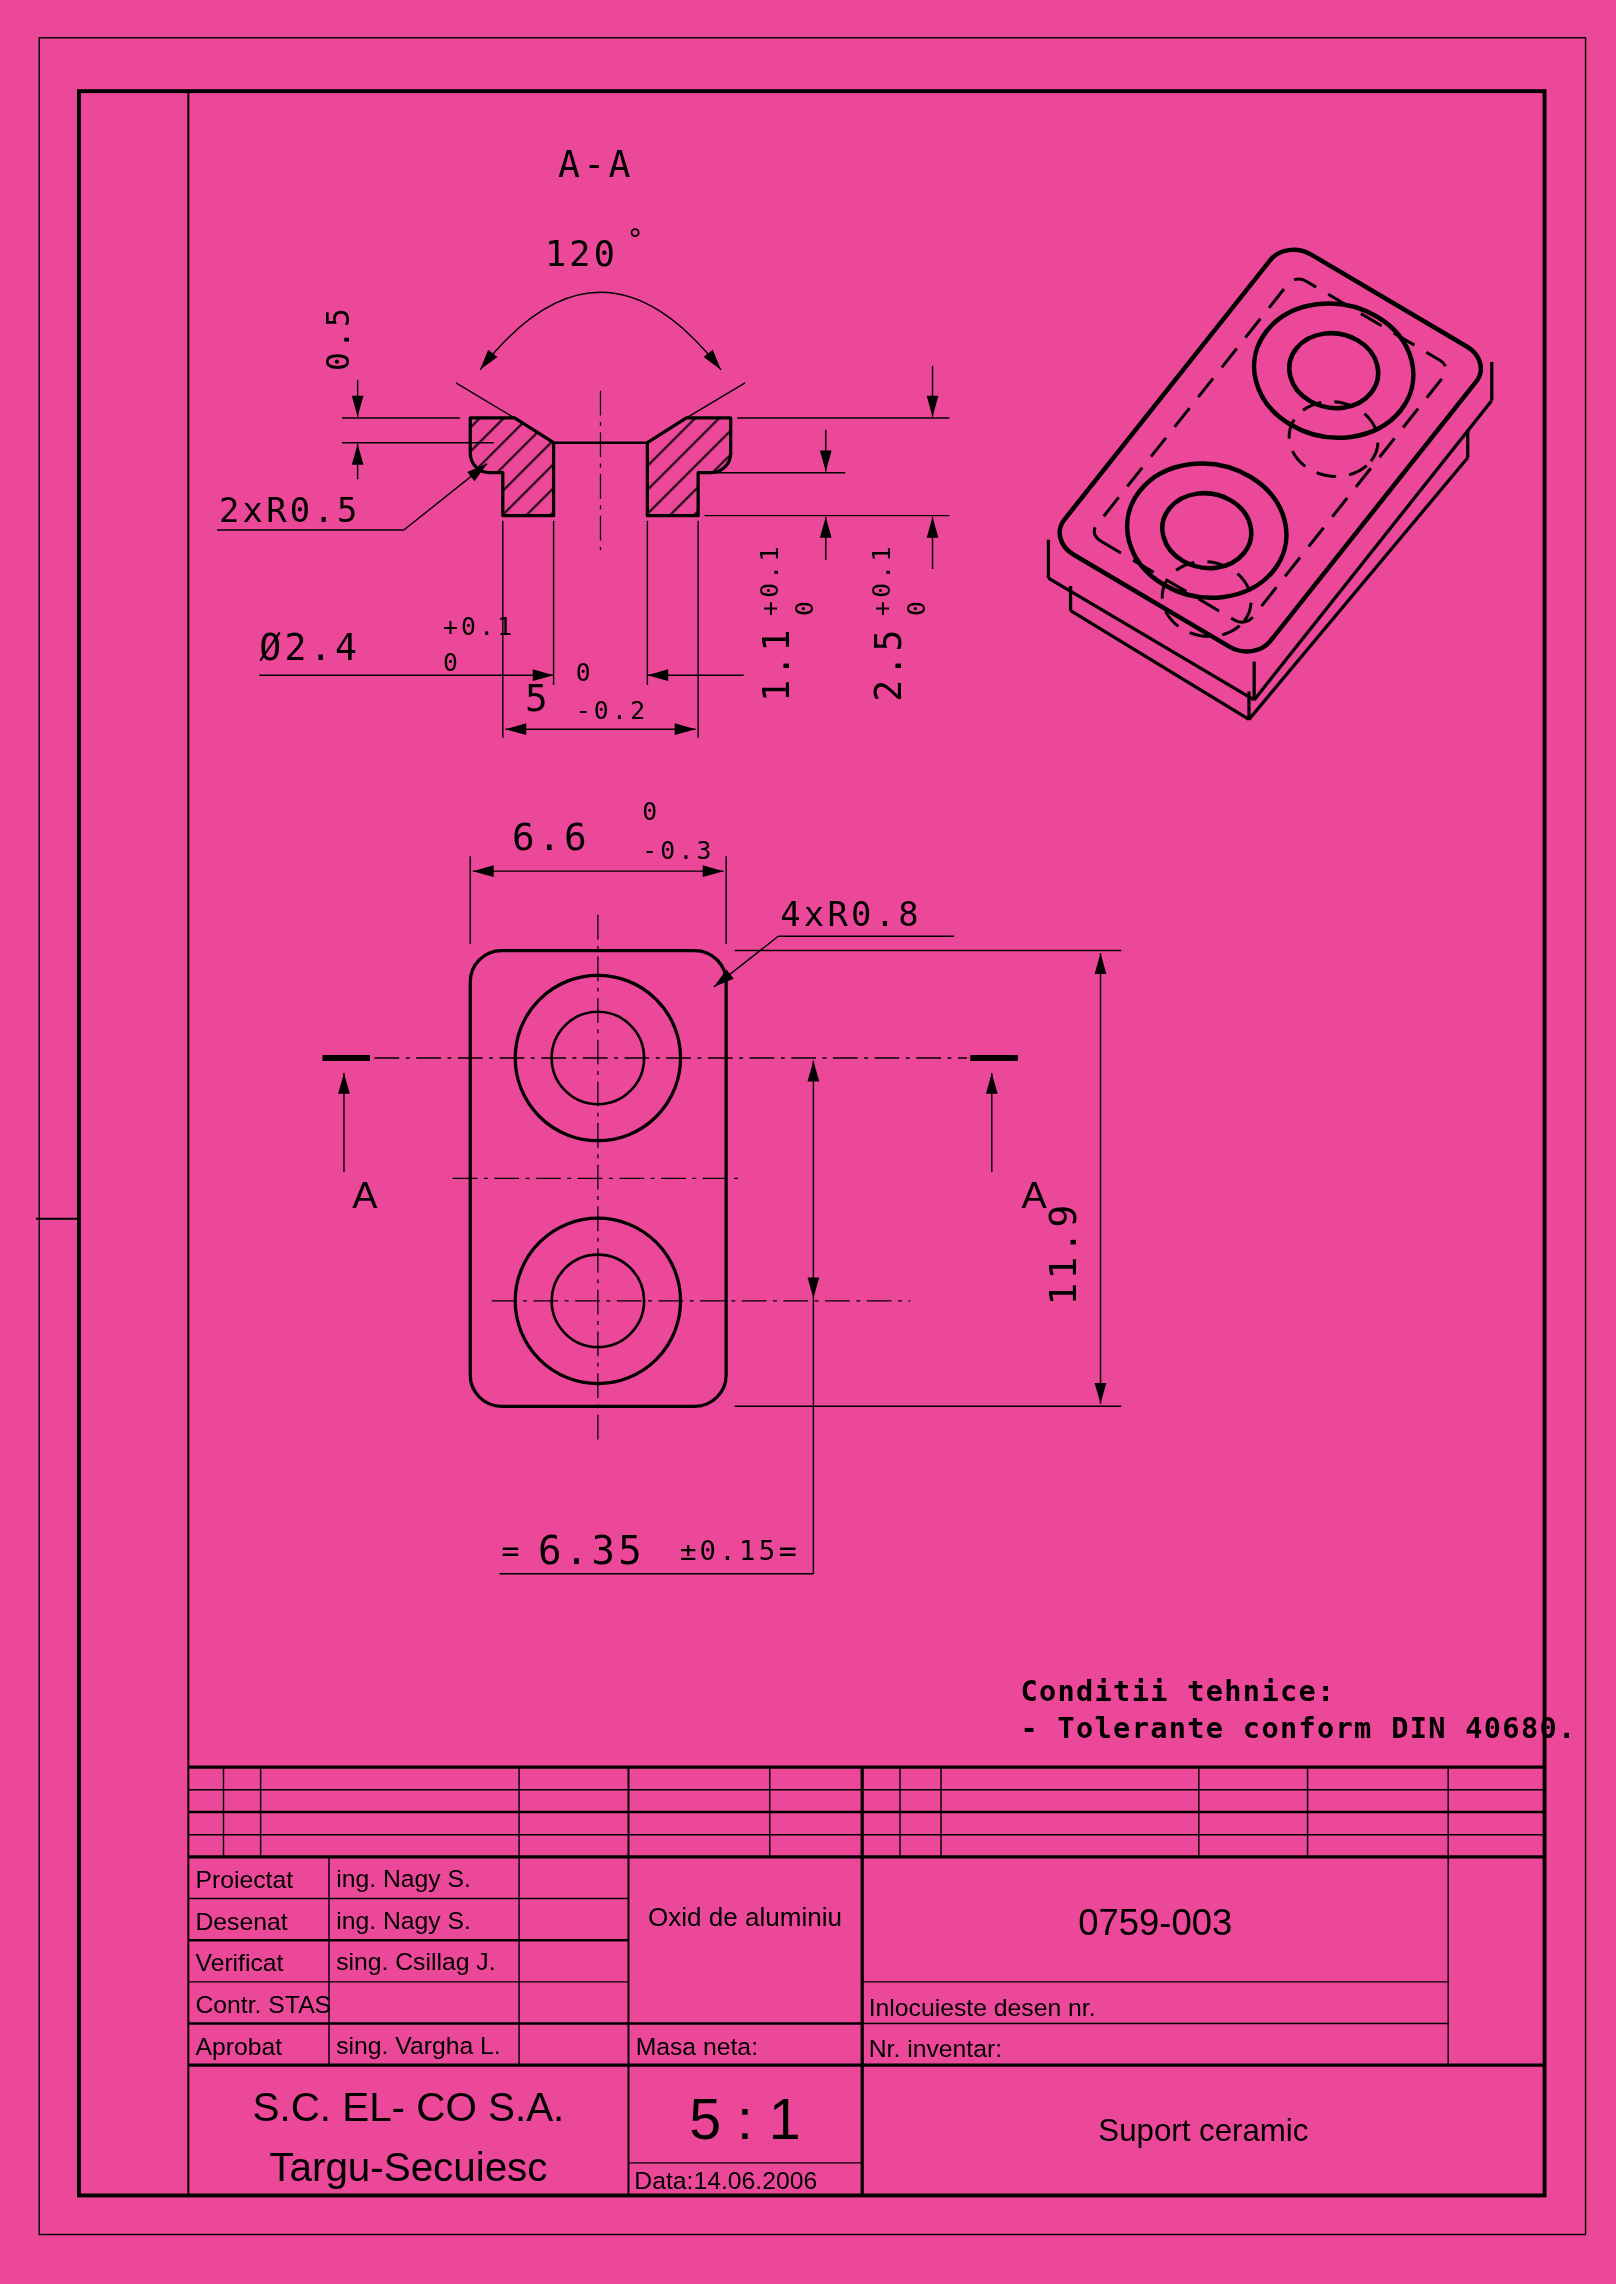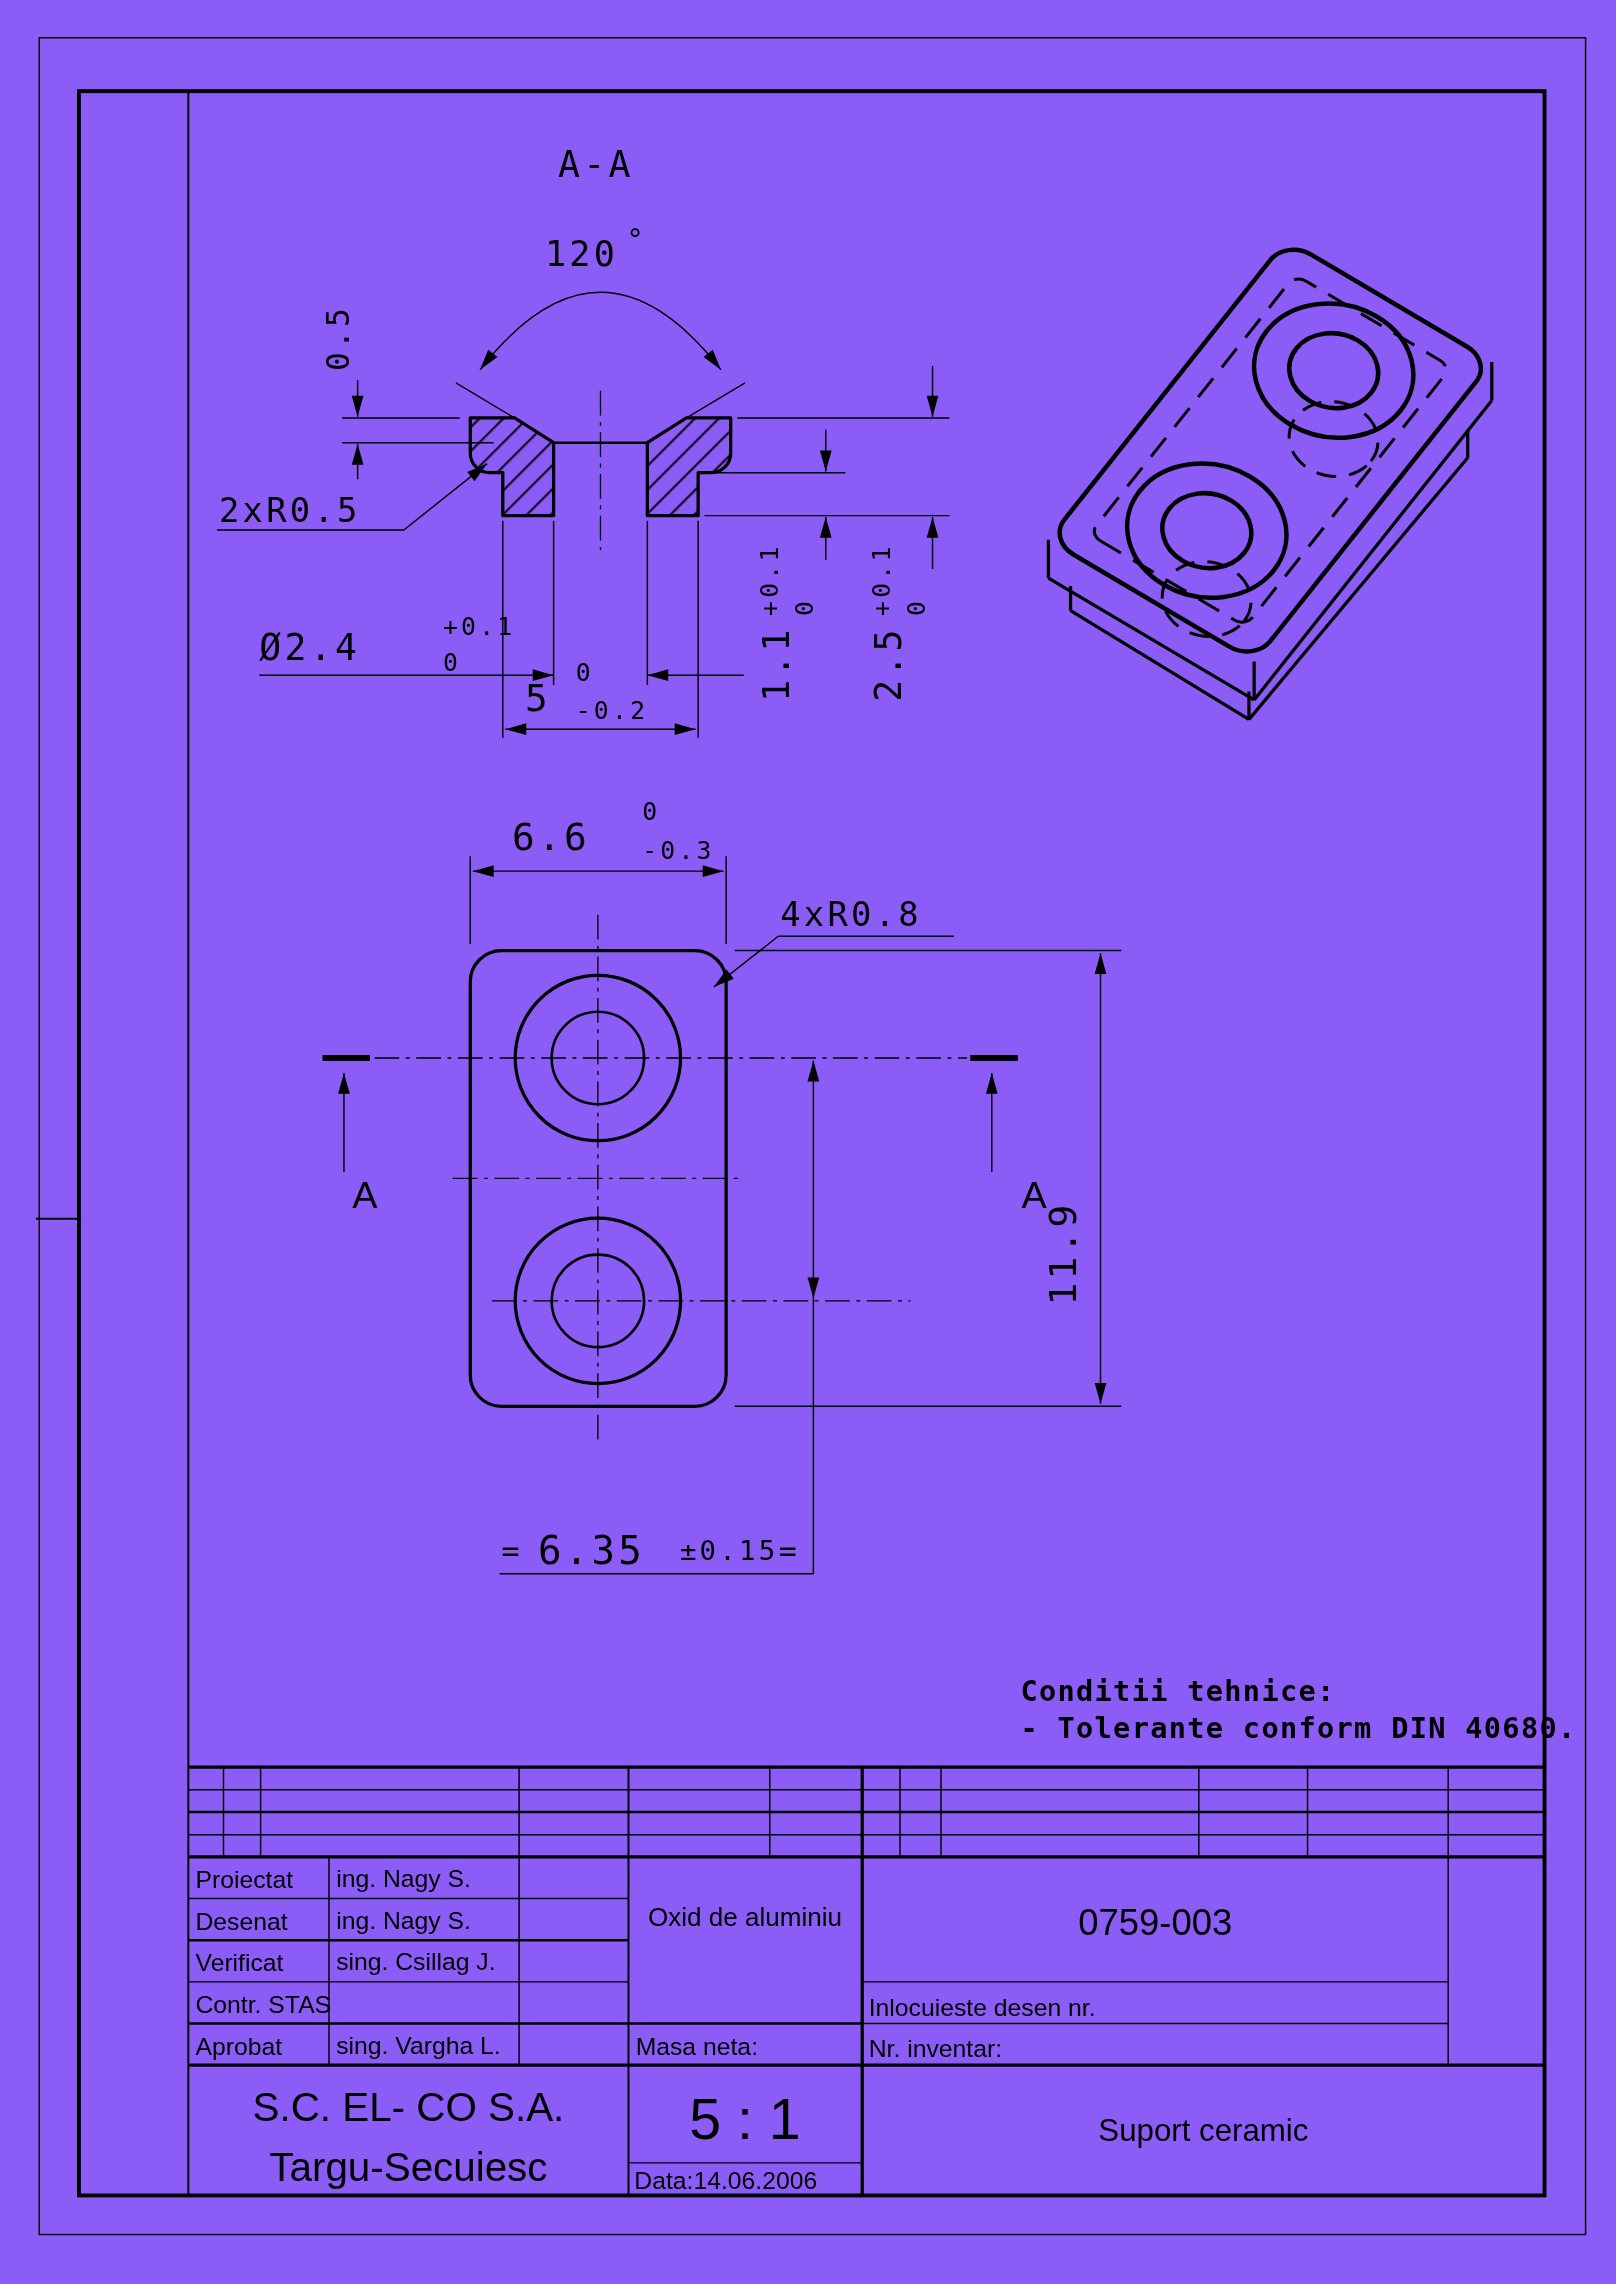--- a/index.html
+++ b/index.html
@@ -1,16 +1,16 @@
 <!DOCTYPE html>
 <html style="font-size:10.4px"><head>
 <meta charset="utf-8">
 <style>
   html,body{margin:0;padding:0;background:#e8e8e8;}
-  .sheet{position:relative;width:1617px;height:2284px;background:#8b5cf6;margin:0 auto;}
+  .sheet{position:relative;width:1617px;height:2284px;background:#ec4899;margin:0 auto;}
   svg{display:block}
   
   .f6{stroke:#000;stroke-width:6;fill:none}
   .t5{stroke:#000;stroke-width:5;fill:none}
   .t4{stroke:#000;stroke-width:4;fill:none}
   .t3{stroke:#000;stroke-width:3;fill:none}
   .ln{stroke:#000;stroke-width:2.2;fill:none}
   .w9{stroke:#000;stroke-width:9;fill:none}
   .part{stroke:#000;stroke-width:5;fill:none;stroke-linejoin:round}
   .p4{stroke:#000;stroke-width:4;fill:none}

